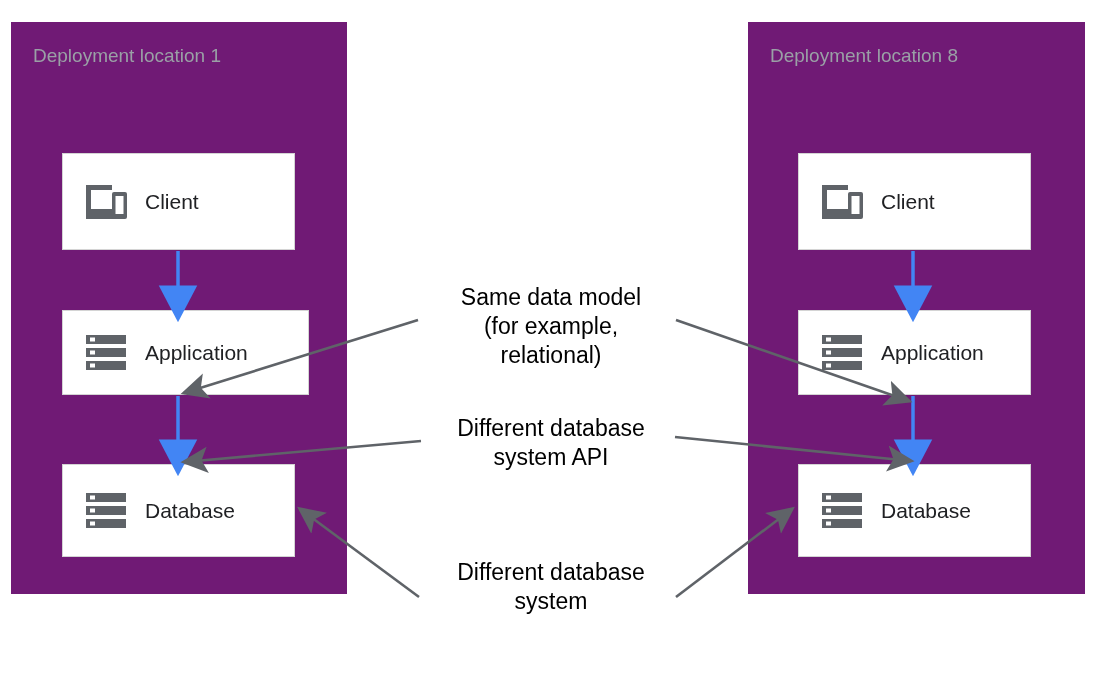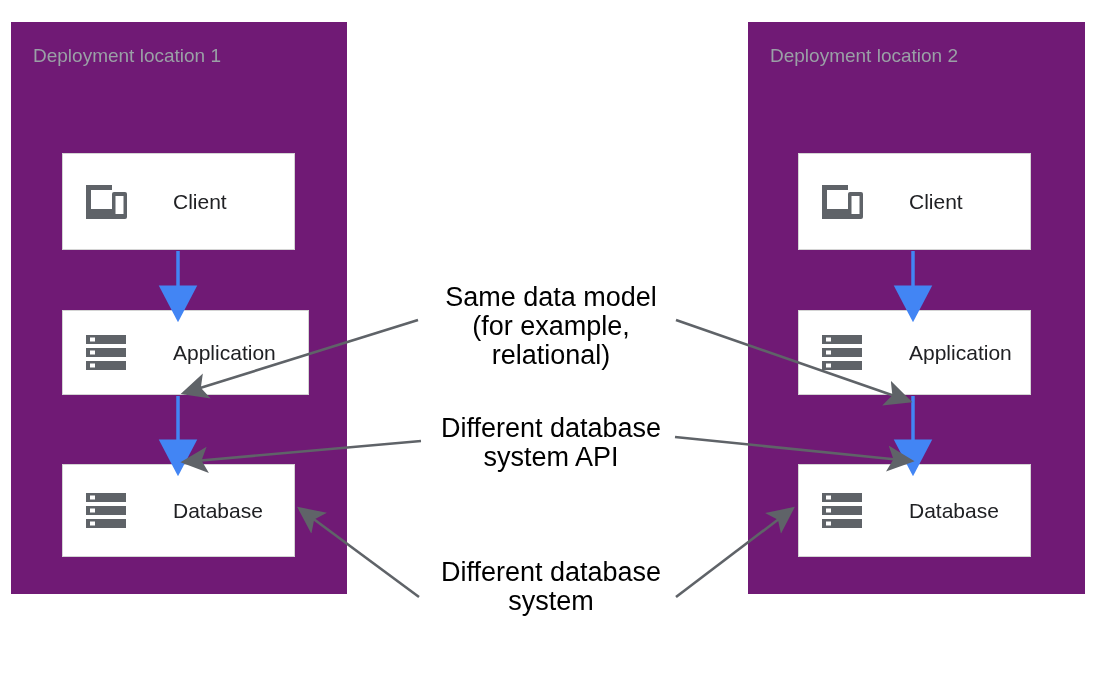--- a/index.html
+++ b/index.html
@@ -39,21 +39,20 @@
 
   
   .node {
     position: absolute;
     background: #ffffff;
     border: 1px solid #d4d4d4;
     box-sizing: border-box;
     display: flex;
     align-items: center;
     padding-left: 20px;
-    gap: 28px;
   }
   .node .glyph {
     width: 46px;
     height: 44px;
     flex: 0 0 46px;
     display: flex;
     align-items: center;
     justify-content: center;
     margin-right: 16px;
   }
@@ -70,21 +69,21 @@
   .n-db-1     { left: 62px; top: 464px; width: 233px; height: 93px; }
   
   .n-client-2 { left: 798px; top: 153px; width: 233px; height: 97px; }
   .n-app-2    { left: 798px; top: 310px; width: 233px; height: 85px; }
   .n-db-2     { left: 798px; top: 464px; width: 233px; height: 93px; }
 
   
   .note {
     position: absolute;
     text-align: center;
-    font-size: 27px;
+    font-size: 23px;
     line-height: 29px;
     color: #000000;
     white-space: pre-line;
   }
   .note-1 { left: 420px; top: 283px; width: 262px; }
   .note-2 { left: 420px; top: 414px; width: 262px; }
   .note-3 { left: 420px; top: 558px; width: 262px; }
 
   svg.overlay {
     position: absolute;
@@ -97,21 +96,21 @@
 </style>
 </head>
 <body>
 
 <div id="canvas">
 
   <div class="zone zone-left">
     <div class="zone-label">Deployment location 1</div>
   </div>
   <div class="zone zone-right">
-    <div class="zone-label">Deployment location 2</div>
+    <div class="zone-label">Deployment location 8</div>
   </div>
 
   <div class="node n-client-1">
     <span class="glyph">
       <svg width="46" height="38" viewBox="0 0 46 38" aria-hidden="true">
         <path d="M3 2 h26 v5 h-21 v19 h21 v5 h-26 z" fill="#5f6368"></path>
         <rect x="3" y="31" width="31" height="5" fill="#5f6368"></rect>
         <rect x="29" y="9" width="15" height="27" rx="2" fill="#5f6368"></rect>
         <rect x="32.5" y="13" width="8" height="18" fill="#ffffff"></rect>
       </svg>

